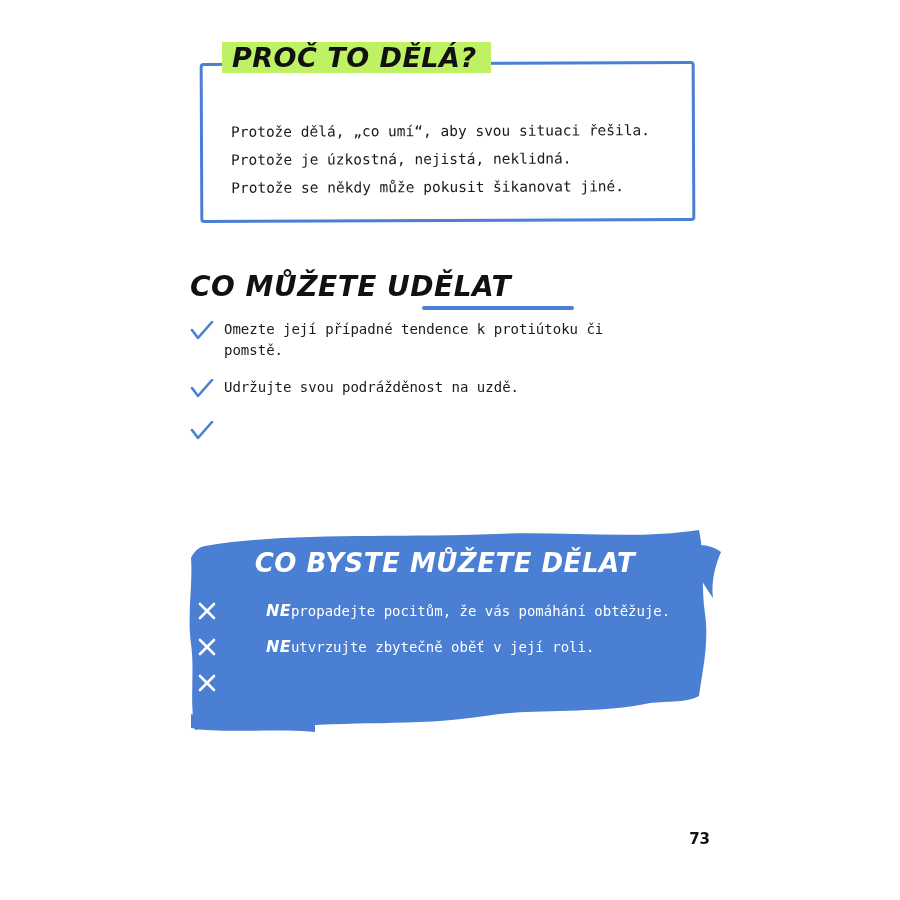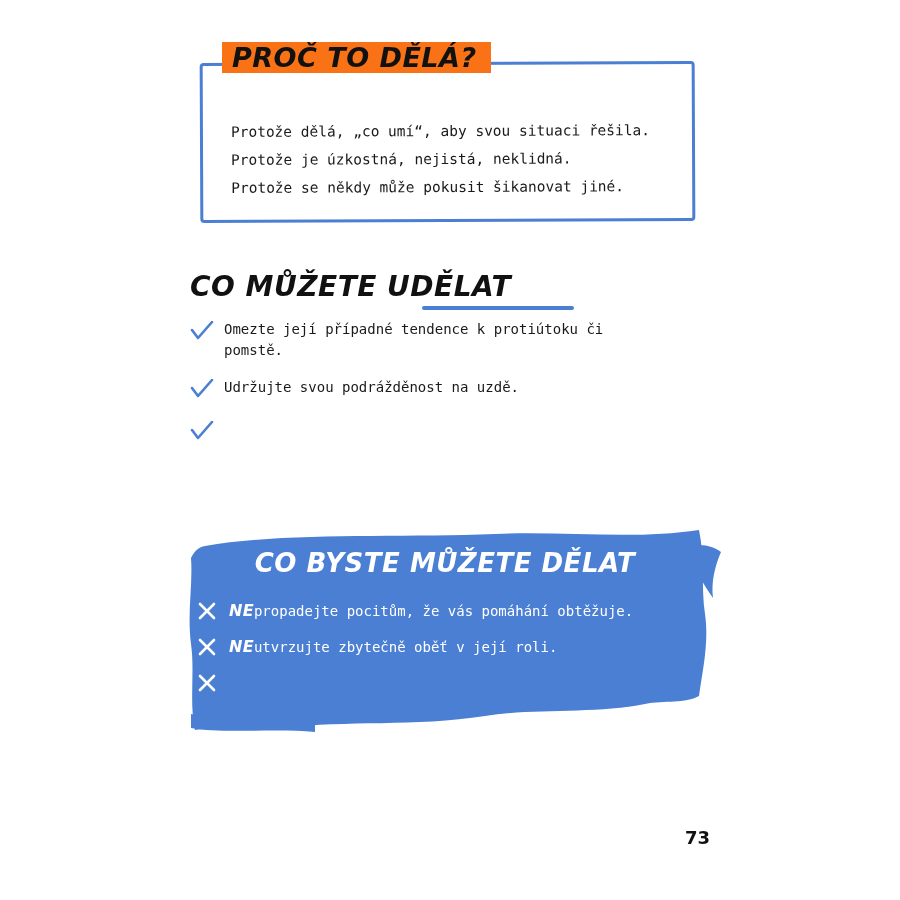--- a/index.html
+++ b/index.html
@@ -37,21 +37,21 @@
     height: 160px;
     box-sizing: border-box;
     
     transform: rotate(-0.25deg);
   }
 
   .why-title-wrap {
     position: absolute;
     top: -20px;
     left: 22px;
-    background: #f97316;
+    background: #bef264;
     padding: 0 14px 0 10px;
     z-index: 3;
   }
 
   .why-title {
     font-family: "DejaVu Sans", sans-serif;
     font-weight: bold;
     font-style: italic;
     font-size: 27px;
     letter-spacing: 0.5px;
@@ -168,20 +168,21 @@
   .xlist {
     margin: 22px 0 0 0;
     padding: 0 0 0 32px;
     list-style: none;
   }
 
   .x-item {
     display: flex;
     align-items: flex-start;
     margin-bottom: 12px;
+    gap: 37px;
   }
 
   .x-mark {
     width: 22px;
     min-width: 22px;
     margin-right: 10px;
     margin-top: 2px;
     color: #ffffff;
   }
 
@@ -200,21 +201,21 @@
     letter-spacing: 0.3px;
   }
 
   
   .page-number {
     position: absolute;
     right: 190px;
     bottom: 52px;
     font-family: "DejaVu Sans", sans-serif;
     font-weight: bold;
-    font-size: 18px;
+    font-size: 15px;
     color: #111;
   }
 </style>
 </head>
 <body>
 
 <div class="page">
 
   <div class="why-section">
     <div class="why-box">

